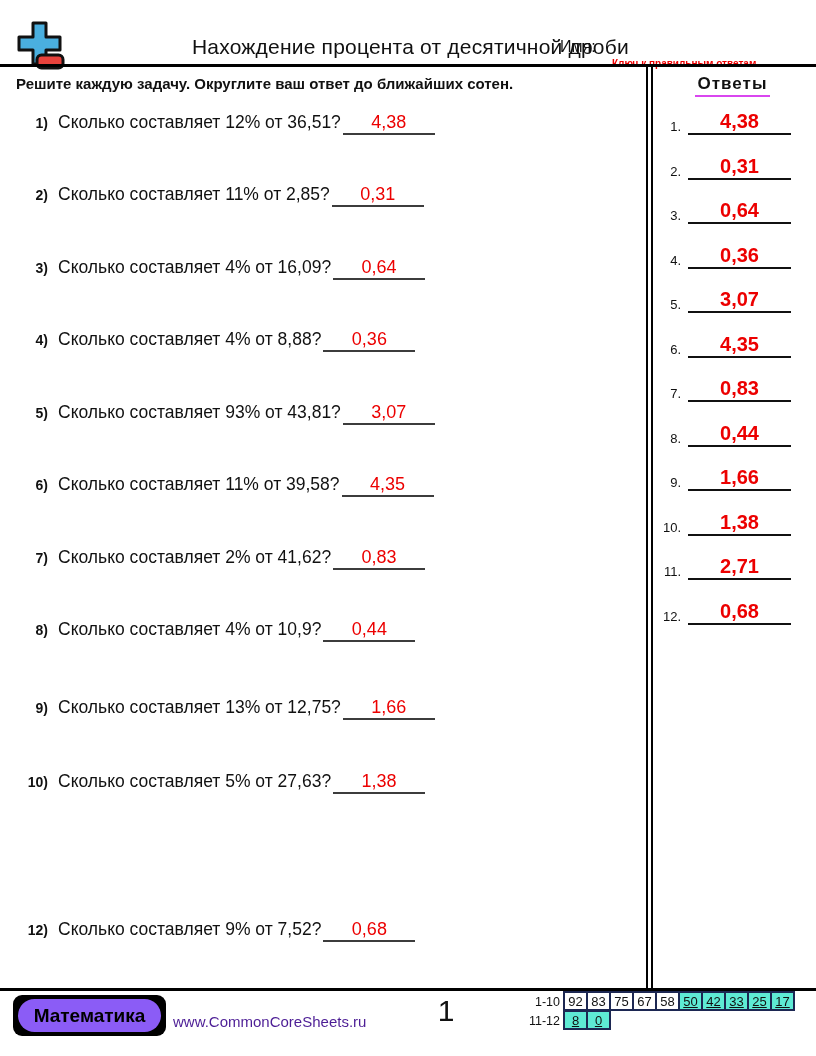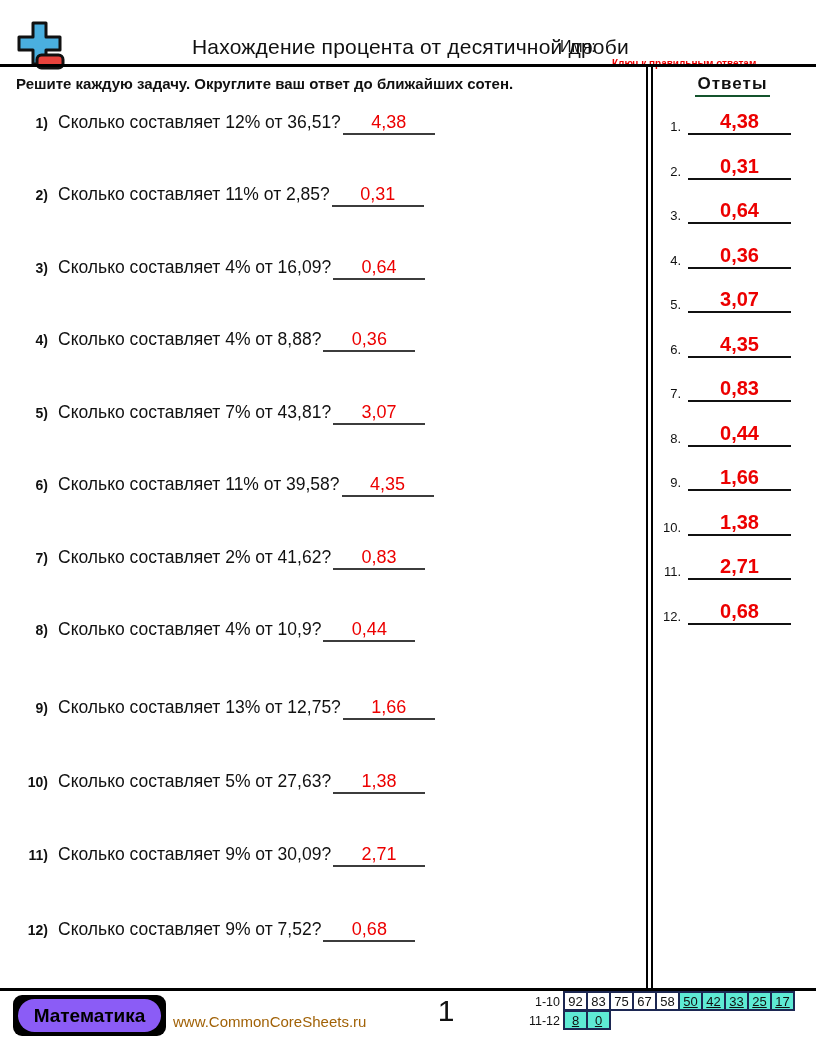--- a/index.html
+++ b/index.html
@@ -17,21 +17,21 @@
               font-weight:bold; color:#ec0000; white-space:nowrap; }
   .header-rule { position:absolute; left:0; top:64px; width:816px; height:3px; background:#000; }
   .instructions { position:absolute; left:16px; top:75px; font-size:15px; font-weight:bold; }
 
   
   .vsep { position:absolute; left:646px; top:64px; height:928px; width:7px;
           border-left:2.5px solid #000; border-right:2.5px solid #000; }
 
   .answers-title { position:absolute; left:655px; top:74px; width:155px; text-align:center; }
   .answers-title span { display:inline-block; font-size:17px; font-weight:bold; letter-spacing:1px;
-                        border-bottom:2px solid #14532d; padding:0 3px 1px 3px; }
+                        border-bottom:2px solid #d946ef; padding:0 3px 1px 3px; }
 
   
   .q { position:absolute; left:0; width:617px; white-space:nowrap; }
   .qnum { display:inline-block; width:48px; text-align:right; font-weight:bold; font-size:14px; }
   .qtext { font-size:17.5px; margin-left:10px; }
   .qblank { display:inline-block; min-width:92px; border-bottom:2.5px solid #3c3c3c;
             text-align:center; margin-left:2px; }
   .qblank .qans { color:#ec0000; font-size:18px; line-height:21px; padding:0 6px; }
 
   
@@ -40,21 +40,21 @@
   .ans-line { flex:1; margin:0 22px 0 7px; border-bottom:2px solid #111; text-align:center; }
   .ans-val { color:#ec0000; font-size:20px; font-weight:bold; line-height:24px; }
 
   
   .footer-rule { position:absolute; left:0; top:988px; width:816px; height:3px; background:#000; }
   .footer-logo { position:absolute; left:13px; top:995px; width:153px; height:41px;
                  background:#000; border-radius:9px; }
   .footer-logo-inner { position:absolute; left:5px; right:5px; top:4px; bottom:4px; background:#8b5cf6;
                  border-radius:17px; display:flex; align-items:center; justify-content:center;
                  font-size:19px; font-weight:bold; color:#000; }
-  .website { position:absolute; left:173px; top:1013px; font-size:15px; color:#a16207; }
+  .website { position:absolute; left:173px; top:1013px; font-size:15px; color:#4c1d95; }
   .page-num { position:absolute; left:418px; top:994px; width:56px; text-align:center; font-size:30px; }
 
   .score-label-1 { position:absolute; left:516px; top:995px; width:44px; text-align:right; font-size:12.5px; }
   .score-label-2 { position:absolute; left:516px; top:1014px; width:44px; text-align:right; font-size:12.5px; }
   .score-row { position:absolute; display:flex; }
   .score-row-1 { left:563px; top:991px; }
   .score-row-2 { left:563px; top:1010px; }
   .cell { width:25px; height:20px; border:2px solid #1c2752; margin-left:-2px;
           display:flex; align-items:center; justify-content:center;
           font-size:13px; background:#fff; }
@@ -90,39 +90,36 @@
   <div class="q" style="top:184px">
     <span class="qnum">2)</span><span class="qtext">Сколько составляет 11% от 2,85?</span><span class="qblank"><span class="qans">0,31</span></span>
   </div>
   <div class="q" style="top:257px">
     <span class="qnum">3)</span><span class="qtext">Сколько составляет 4% от 16,09?</span><span class="qblank"><span class="qans">0,64</span></span>
   </div>
   <div class="q" style="top:329px">
     <span class="qnum">4)</span><span class="qtext">Сколько составляет 4% от 8,88?</span><span class="qblank"><span class="qans">0,36</span></span>
   </div>
   <div class="q" style="top:402px">
-    <span class="qnum">5)</span><span class="qtext">Сколько составляет 7% от 43,81?</span><span class="qblank"><span class="qans">3,07</span></span>
+    <span class="qnum">5)</span><span class="qtext">Сколько составляет 93% от 43,81?</span><span class="qblank"><span class="qans">3,07</span></span>
   </div>
   <div class="q" style="top:474px">
     <span class="qnum">6)</span><span class="qtext">Сколько составляет 11% от 39,58?</span><span class="qblank"><span class="qans">4,35</span></span>
   </div>
   <div class="q" style="top:547px">
     <span class="qnum">7)</span><span class="qtext">Сколько составляет 2% от 41,62?</span><span class="qblank"><span class="qans">0,83</span></span>
   </div>
   <div class="q" style="top:619px">
     <span class="qnum">8)</span><span class="qtext">Сколько составляет 4% от 10,9?</span><span class="qblank"><span class="qans">0,44</span></span>
   </div>
   <div class="q" style="top:697px">
     <span class="qnum">9)</span><span class="qtext">Сколько составляет 13% от 12,75?</span><span class="qblank"><span class="qans">1,66</span></span>
   </div>
   <div class="q" style="top:771px">
     <span class="qnum">10)</span><span class="qtext">Сколько составляет 5% от 27,63?</span><span class="qblank"><span class="qans">1,38</span></span>
-  </div>
-  <div class="q" style="top:844px">
-    <span class="qnum">11)</span><span class="qtext">Сколько составляет 9% от 30,09?</span><span class="qblank"><span class="qans">2,71</span></span>
   </div>
   <div class="q" style="top:919px">
     <span class="qnum">12)</span><span class="qtext">Сколько составляет 9% от 7,52?</span><span class="qblank"><span class="qans">0,68</span></span>
   </div>
 
   <div class="ans-item" style="top:109px">
     <span class="ans-num">1.</span>
     <span class="ans-line"><span class="ans-val">4,38</span></span>
   </div>
   <div class="ans-item" style="top:154px">

